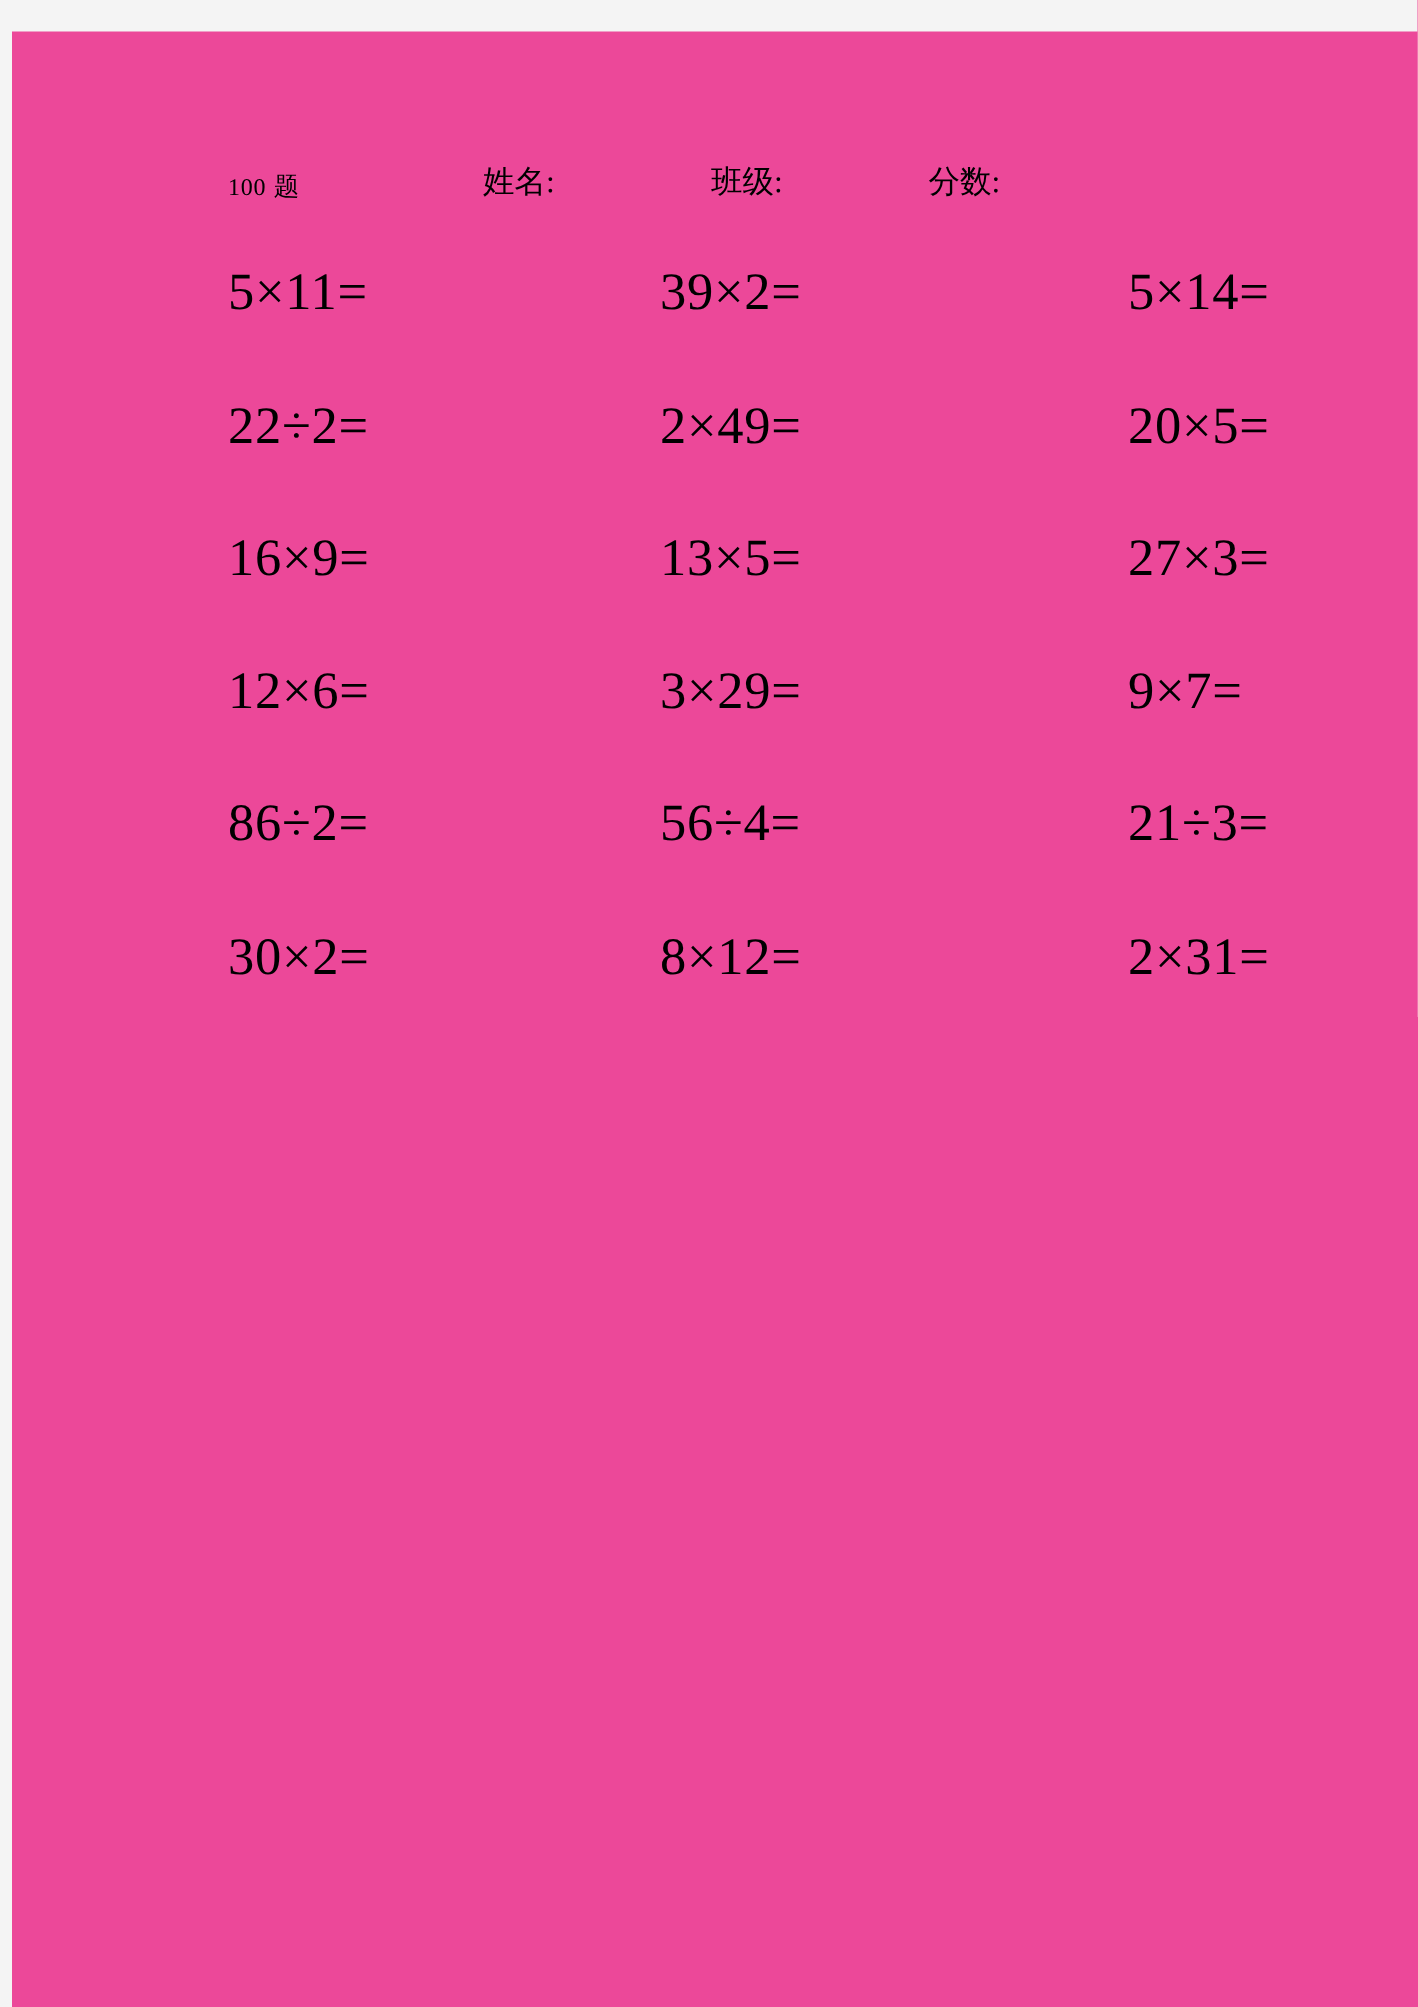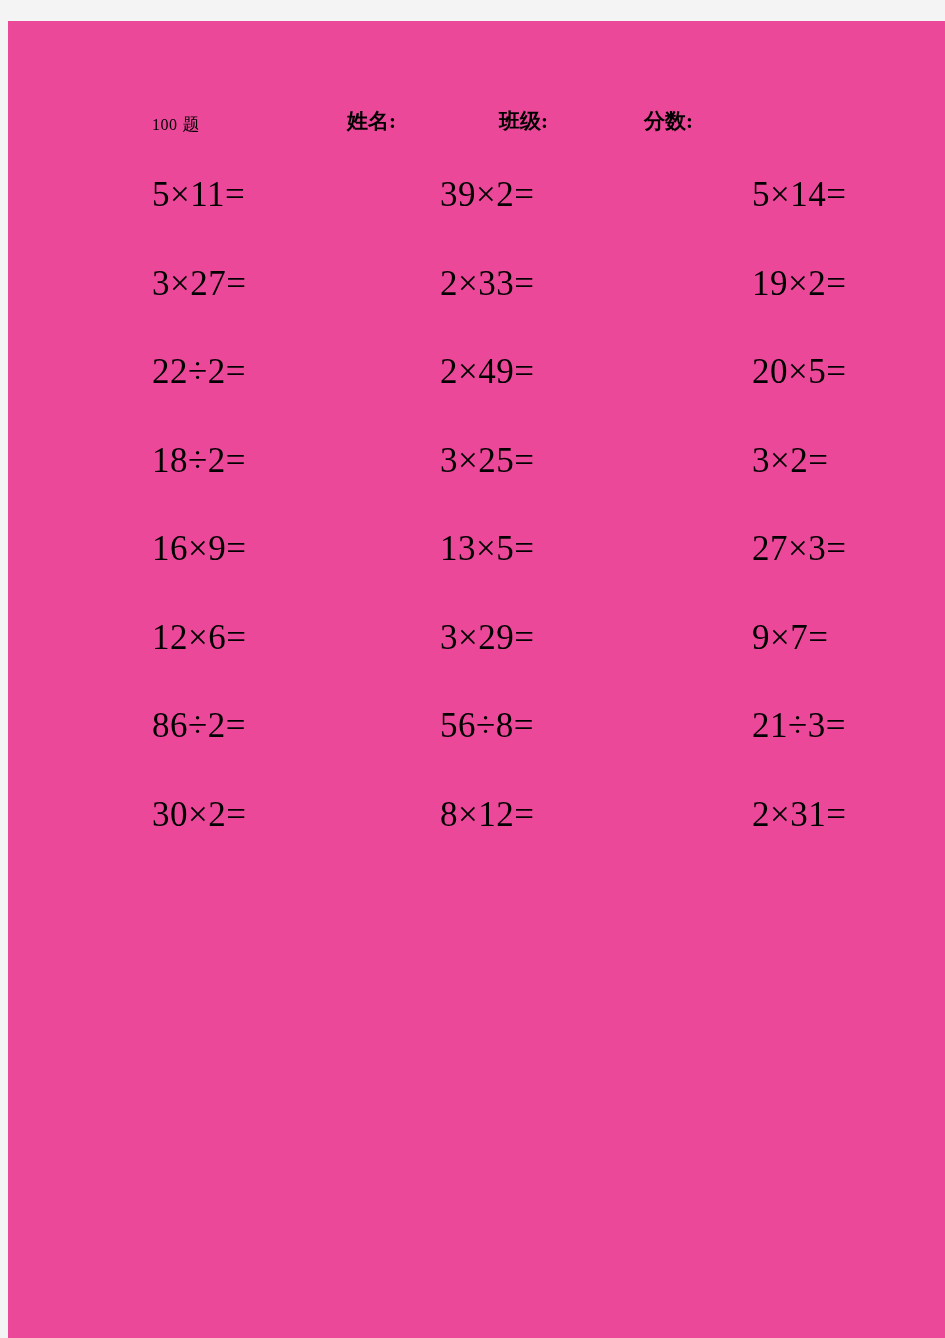--- a/index.html
+++ b/index.html
@@ -41,24 +41,23 @@
   #problem-count {
     left: 144px;
     top: 11px;
     font-size: 17px;
     letter-spacing: 0.5px;
   }
   #problem-count .cnt-num { font-size: 16px; }
   #problem-count .cnt-unit { font-size: 17px; margin-left: 5px; }
 
   .hdr-label {
-    font-weight: bold;
+    font-weight: normal;
     font-size: 21px;
     top: 6px;
-    margin-left: 25px;
   }
   #label-name  { left: 314px; }
   #label-class { left: 466px; }
   #label-score { left: 611px; }
 
   
   #problem-grid {
     position: absolute;
     left: 0;
     top: 132px;
@@ -94,47 +93,37 @@
     <div class="hdr-item hdr-label" id="label-score">分数:</div>
   </div>
 
   <div id="problem-grid">
     <div class="problem-row">
       <div class="problem-cell col-0">5×11=</div>
       <div class="problem-cell col-1">39×2=</div>
       <div class="problem-cell col-2">5×14=</div>
     </div>
     <div class="problem-row">
-      <div class="problem-cell col-0">3×27=</div>
-      <div class="problem-cell col-1">2×33=</div>
-      <div class="problem-cell col-2">19×2=</div>
-    </div>
-    <div class="problem-row">
       <div class="problem-cell col-0">22÷2=</div>
       <div class="problem-cell col-1">2×49=</div>
       <div class="problem-cell col-2">20×5=</div>
-    </div>
-    <div class="problem-row">
-      <div class="problem-cell col-0">18÷2=</div>
-      <div class="problem-cell col-1">3×25=</div>
-      <div class="problem-cell col-2">3×2=</div>
     </div>
     <div class="problem-row">
       <div class="problem-cell col-0">16×9=</div>
       <div class="problem-cell col-1">13×5=</div>
       <div class="problem-cell col-2">27×3=</div>
     </div>
     <div class="problem-row">
       <div class="problem-cell col-0">12×6=</div>
       <div class="problem-cell col-1">3×29=</div>
       <div class="problem-cell col-2">9×7=</div>
     </div>
     <div class="problem-row">
       <div class="problem-cell col-0">86÷2=</div>
-      <div class="problem-cell col-1">56÷8=</div>
+      <div class="problem-cell col-1">56÷4=</div>
       <div class="problem-cell col-2">21÷3=</div>
     </div>
     <div class="problem-row">
       <div class="problem-cell col-0">30×2=</div>
       <div class="problem-cell col-1">8×12=</div>
       <div class="problem-cell col-2">2×31=</div>
     </div>
   </div>
 
 </div>

